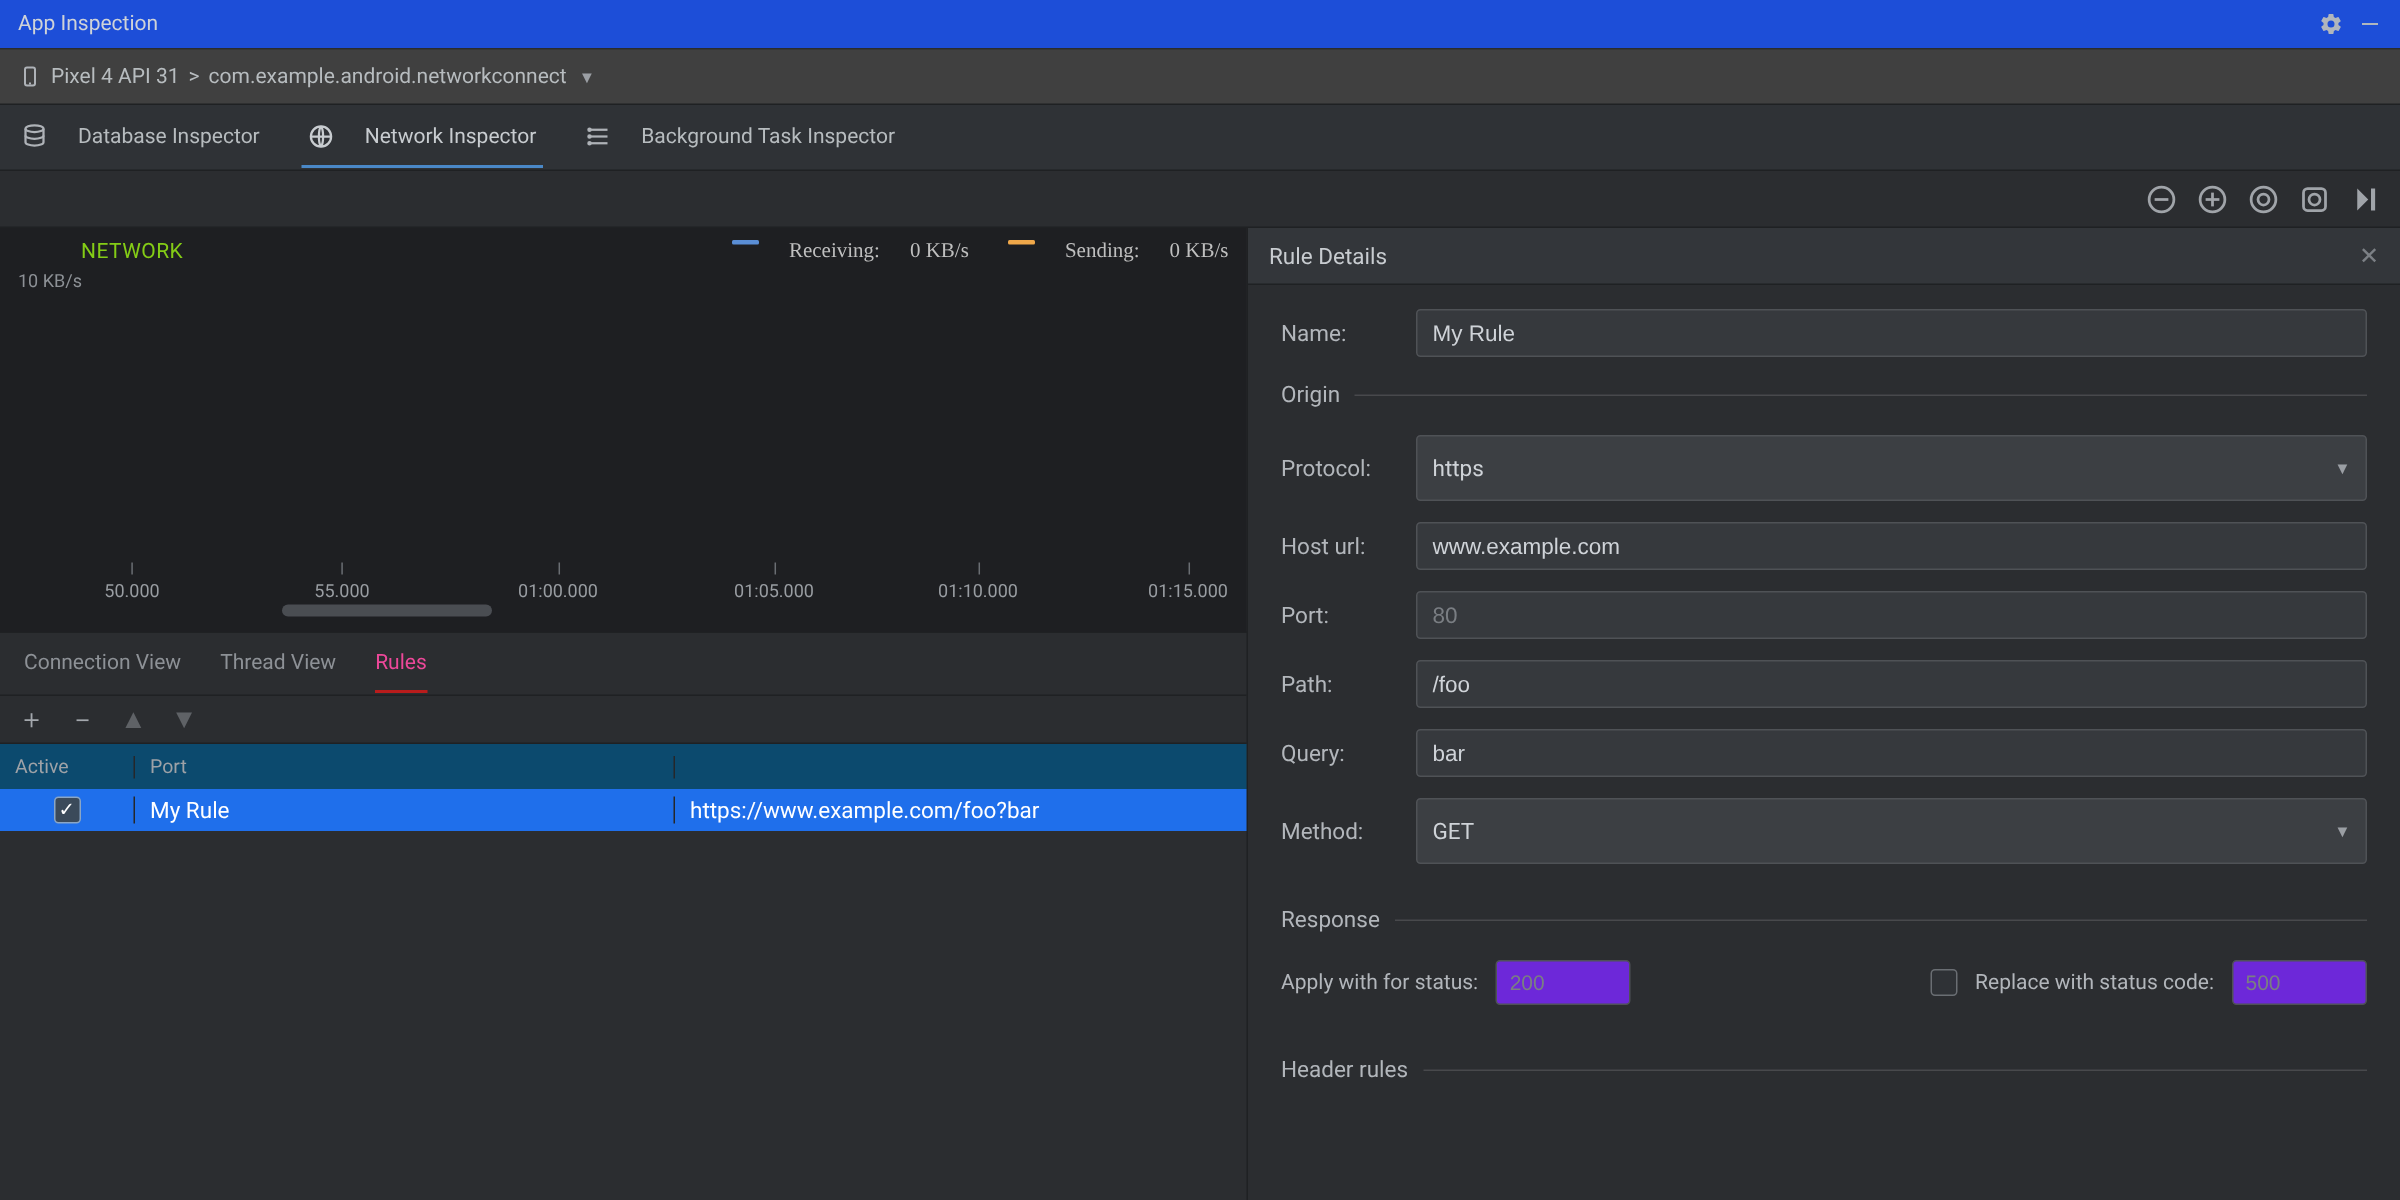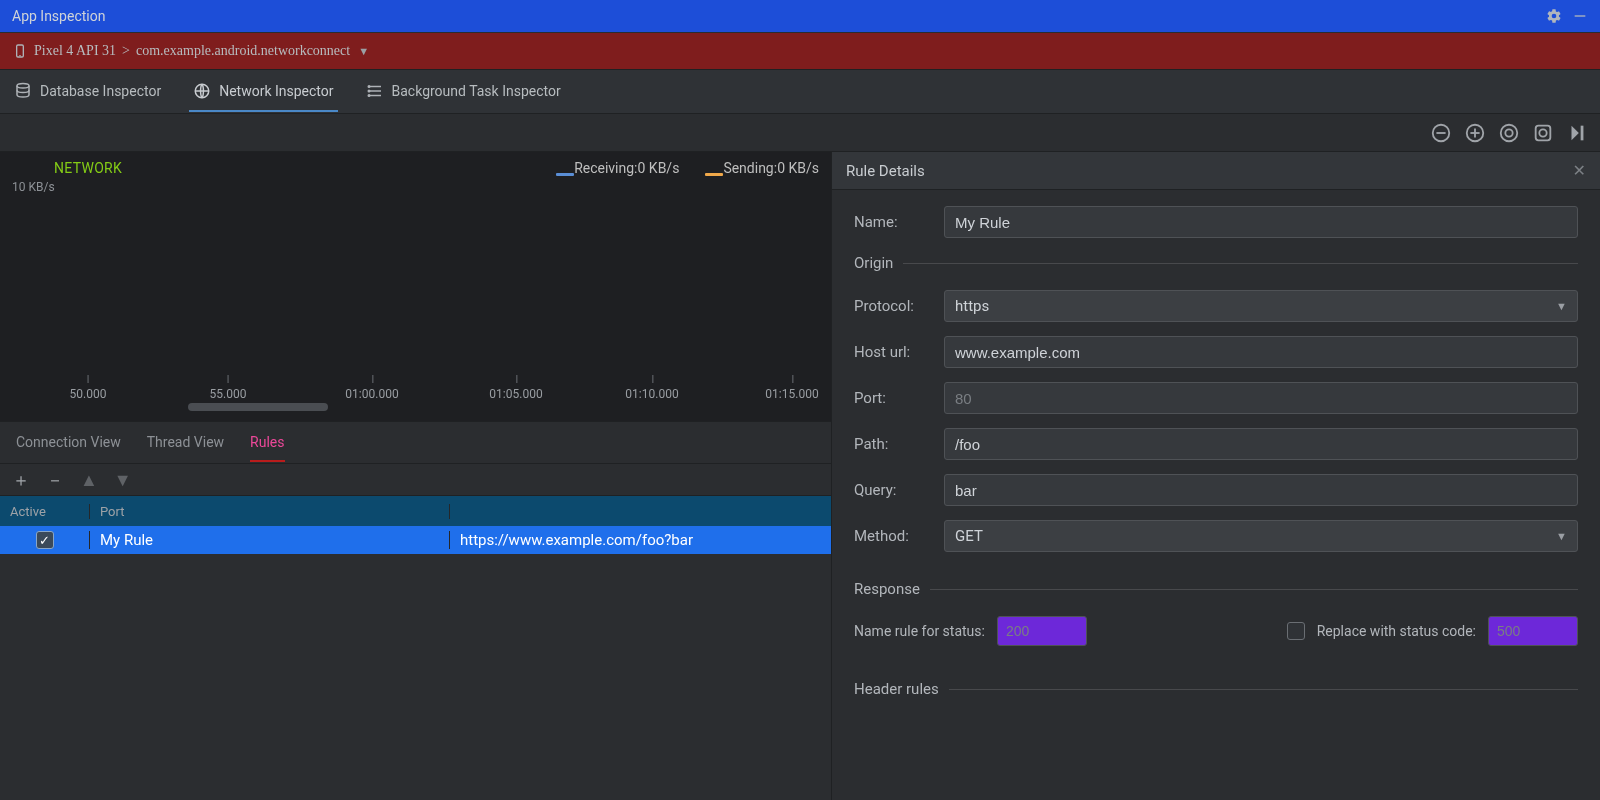--- a/index.html
+++ b/index.html
@@ -17,43 +17,42 @@
   height: 32px;
   display: flex;
   align-items: center;
   padding: 0 12px;
   color: #cfd3d8;
   justify-content: space-between;
 }
 .titlebar-right { display:flex; align-items:center; gap:10px; }
 .titlebar-icon { width:16px; height:16px; color:#b0b6bd; cursor:pointer; display:flex; align-items:center; justify-content:center;}
 .breadcrumb {
-  background: #7f1d1d;
+  background: #404040;
   height: 38px;
   display: flex;
   align-items: center;
   padding: 0 12px;
   color: #b7bcbf;
   border-top:1px solid #2a2c2f;
   border-bottom:1px solid #1f2123;
   gap:6px;
-  font-family:Liberation Serif, serif;
 }
 .breadcrumb .chev-down { font-size:11px; color:#9b9fa4; margin-left:2px;}
 .tabbar {
   background: #2f3236;
   height: 44px;
   display: flex;
   align-items: center;
   padding: 0 10px;
   gap: 24px;
   border-bottom: 1px solid #1f2123;
 }
 .tabbar .tab {
-  display:flex; align-items:center; gap:8px;
+  display:flex; align-items:center; gap:20px;
   color:#b7bcbf; padding:0 4px 10px 4px; margin-top:10px;
   cursor:pointer; border-bottom:2px solid transparent;text-align:right;
 }
 .tabbar .tab.active {
   color:#c8ccd0;
   border-bottom:2px solid #4a88c7;
 }
 .tabbar .tab svg { width:18px; height:18px; }
 .toolbar-row {
   height: 38px;
@@ -74,21 +73,21 @@
 .network-panel {
   background:#1e1f22; height:270px; border-bottom:1px solid #1f2123;
   position:relative;
 }
 .network-header {
   display:flex; justify-content:space-between; align-items:center;
   padding:8px 12px 0 12px;
 }
 .net-title { color:#84cc16; letter-spacing:0.3px; font-size:14px;margin-left:42px; }
 .net-legend { display:flex; gap:26px; font-size:14px; color:#bfbfbf;}
-.legend-item { display:flex; align-items:flex-end; gap:0;}
+.legend-item { display:flex; align-items:flex-start; gap:20px;font-family:Liberation Serif, serif;}
 .legend-swatch { width:18px; height:3px; border-radius:1px;}
 .net-sub { font-size:12px; color:#8d9196; padding:4px 0 0 12px;}
 .timeline {
   position:absolute; left:0; right:0; bottom:10px; height:36px;
   padding:0 12px;
 }
 .timeline-ticks { position:relative; height:100%; }
 .tick { position:absolute; bottom:10px; font-size:12px; color:#999da2; transform:translateX(-50%);}
 .tick::before { content:""; position:absolute; top:-12px; left:50%; width:1px; height:8px; background:#6a6e73;}
 .timeline-scrollbar { position:absolute; left:188px; bottom:0; width:140px; height:8px; background:#4a4d52; border-radius:4px;}
@@ -128,21 +127,21 @@
 .close-x { color:#7c8085; cursor:pointer; font-size:16px;}
 .details-body { padding:16px 22px 0 22px; }
 .form-row { display:flex; align-items:center; margin-bottom:14px; gap:12px;}
 .form-label { width:78px; color:#b2b6bb; font-size:15px;}
 .form-input {
   flex:1; height:32px; background:#36393d; border:1px solid #4f5256;
   border-radius:3px; color:#cfd3d8; padding:0 10px; font-size:15px;
 }
 .form-input::placeholder { color:#7a7e83; }
 .form-select {
-  flex:1; height:32px; background:#3c3f43; border:1px solid #4f5256;
+  flex:1; height:44px; background:#3c3f43; border:1px solid #4f5256;
   border-radius:3px; color:#cfd3d8; padding:0 10px; font-size:15px;
   display:flex; align-items:center; justify-content:space-between;
   cursor:pointer;
 }
 .select-arrow { color:#9b9fa4; font-size:11px;}
 .section-divider {
   display:flex; align-items:center; gap:10px; margin:16px 0 18px 0;
 }
 .section-divider .label { color:#b2b6bb; font-size:15px;}
 .section-divider .line { flex:1; height:1px; background:#48494c;}
@@ -365,21 +364,21 @@
           <span class="select-arrow">▼</span>
         </div>
       </div>
 
       <div class="section-divider" style="margin-top:28px;">
         <span class="label">Response</span>
         <span class="line"></span>
       </div>
 
       <div class="response-row">
-        <span style="color:#b2b6bb;">Name rule for status:</span>
+        <span style="color:#b2b6bb;">Apply with for status:</span>
         <input class="small-input" placeholder="200" style="">
         <span style="flex:1"></span>
         <span class="checkbox-sq"></span>
         <span style="color:#b2b6bb;">Replace with status code:</span>
         <input class="small-input" placeholder="500" style="">
       </div>
 
       <div class="section-divider" style="margin-top:34px;">
         <span class="label">Header rules</span>
         <span class="line"></span>

